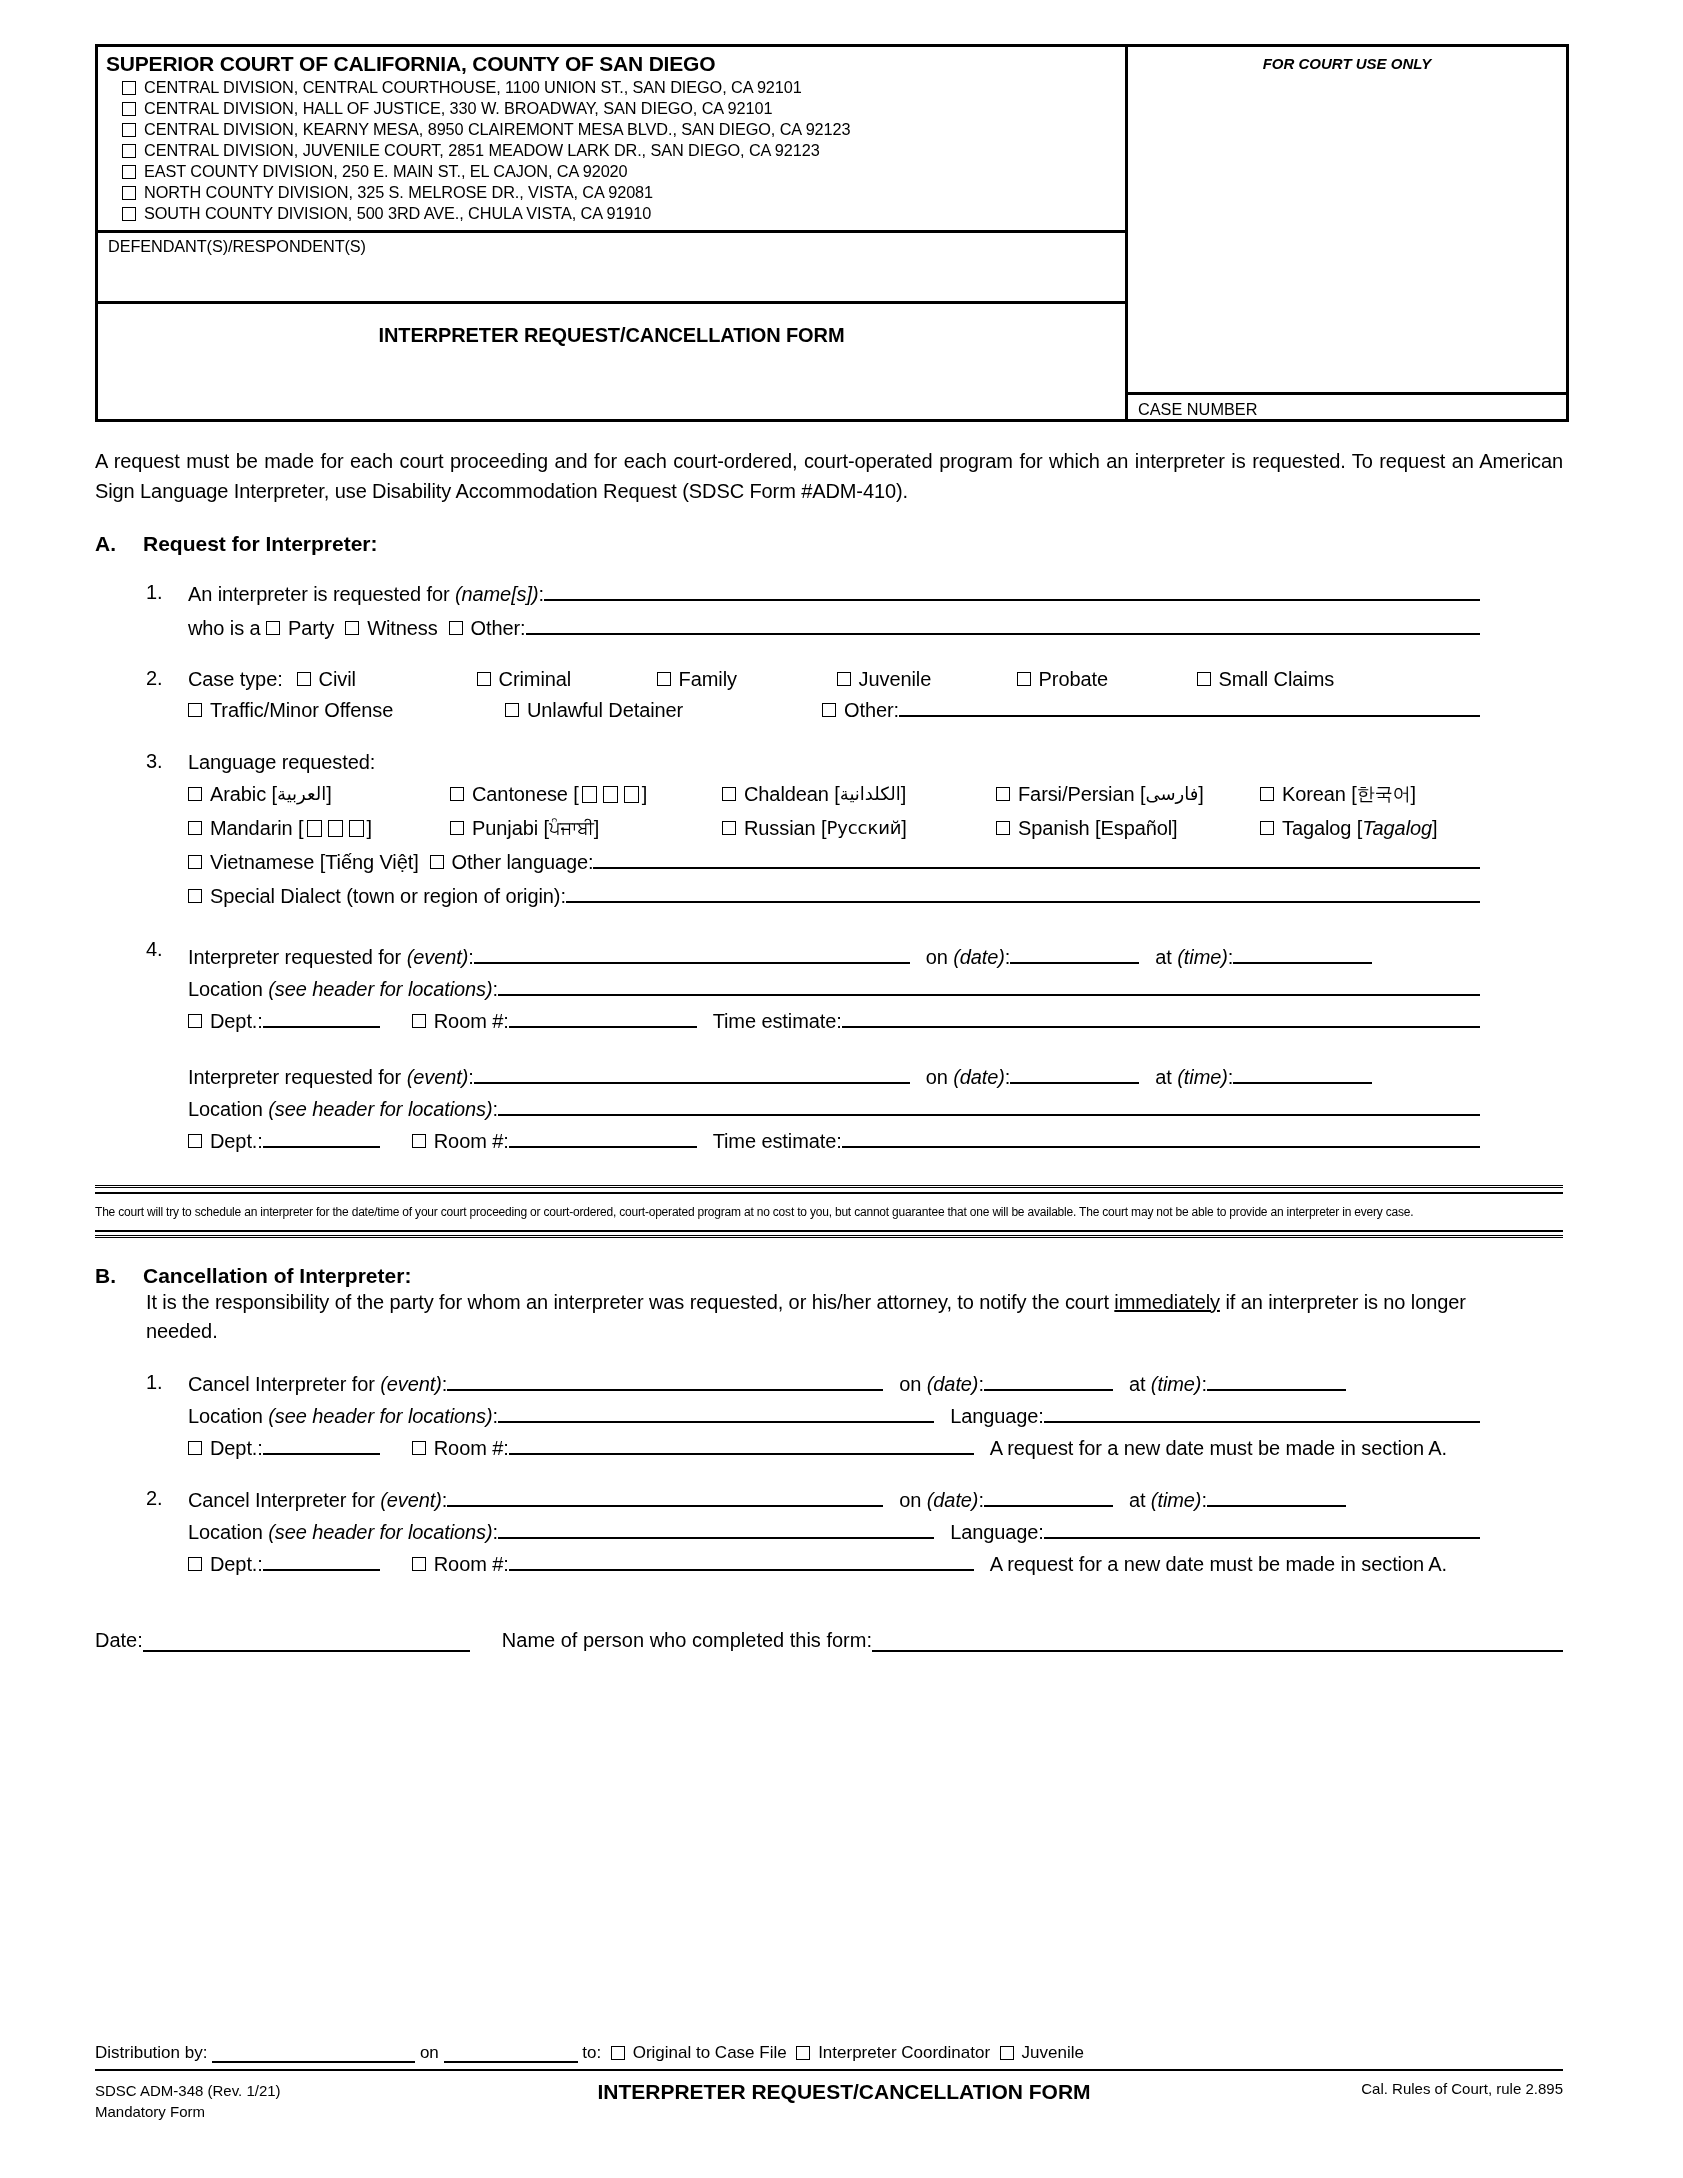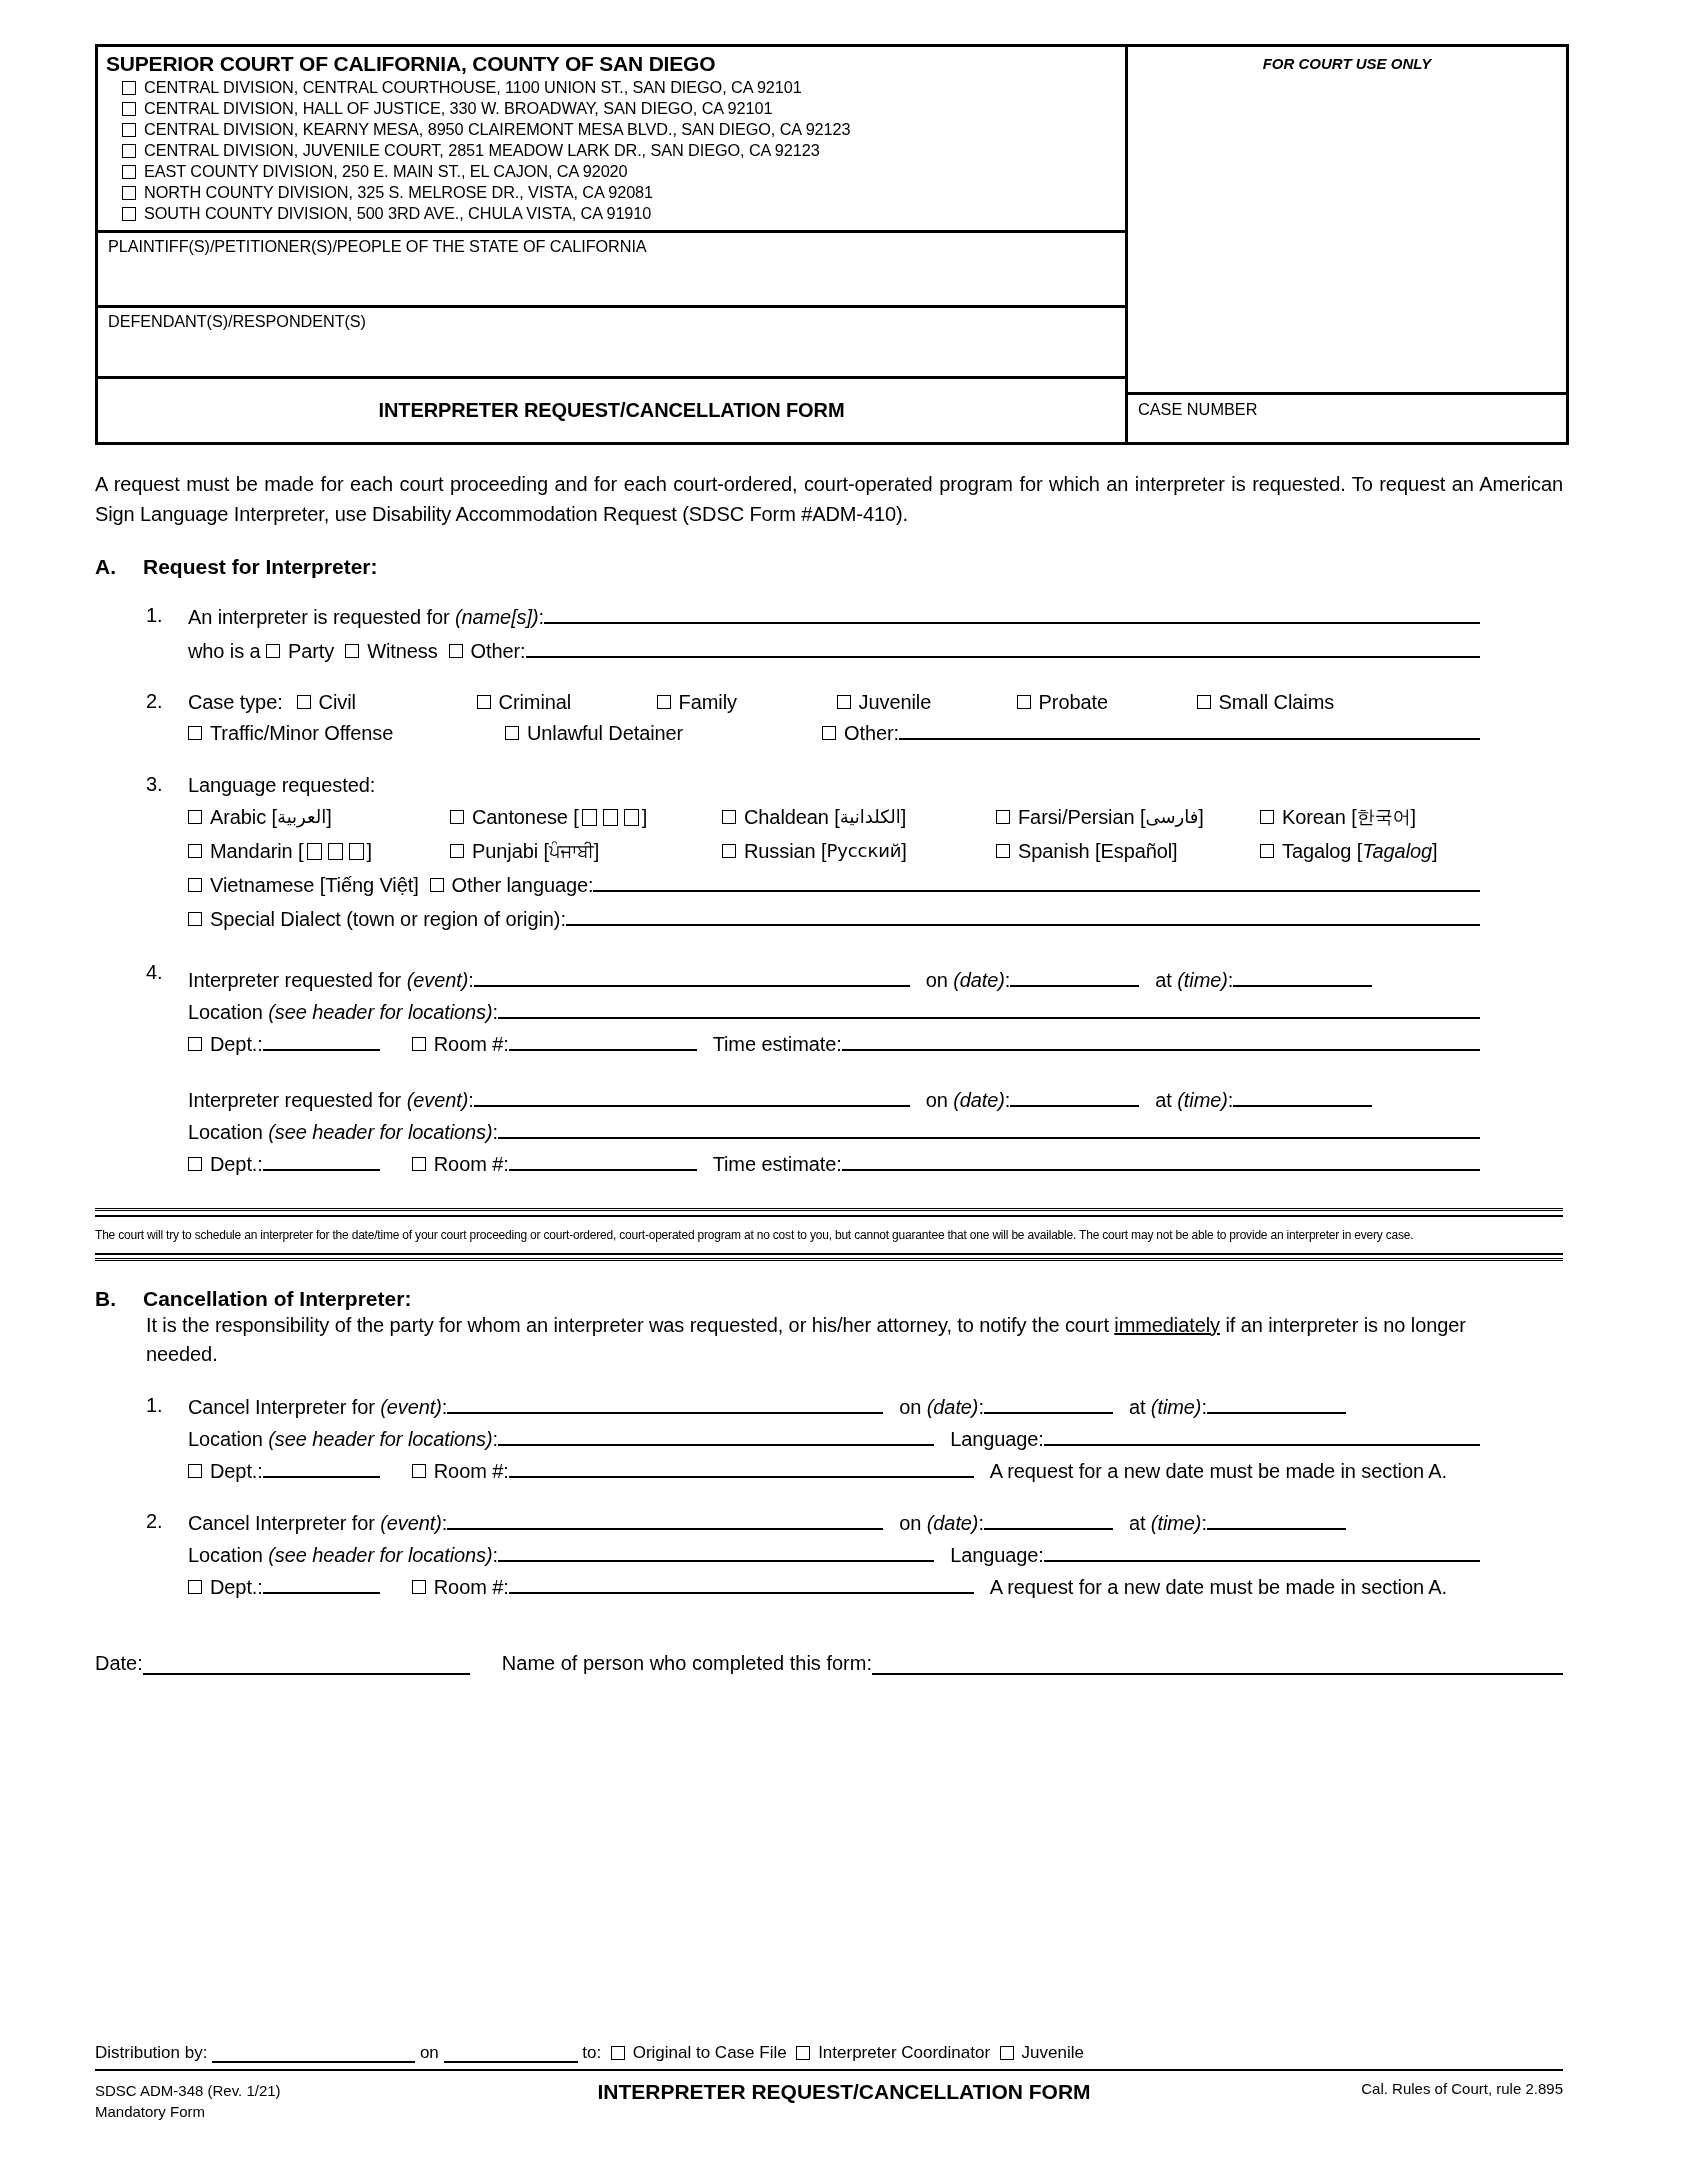--- a/index.html
+++ b/index.html
@@ -290,23 +290,20 @@
         <div class="court-row">
           <span class="cbx"></span>
           <span>NORTH COUNTY DIVISION, 325 S. MELROSE DR., VISTA, CA 92081</span>
         </div>
         <div class="court-row">
           <span class="cbx"></span>
           <span>SOUTH COUNTY DIVISION, 500 3RD AVE., CHULA VISTA, CA 91910</span>
         </div>
       </div>
 
-      <div class="caption-party">
-        <span>PLAINTIFF(S)/PETITIONER(S)/PEOPLE OF THE STATE OF CALIFORNIA</span>
-      </div>
       <div class="caption-party second">
         <span>DEFENDANT(S)/RESPONDENT(S)</span>
       </div>
       <div class="caption-formtitle">INTERPRETER REQUEST/CANCELLATION FORM</div>
     </div>
 
     <div class="caption-right">
       <div class="court-use">
         <span>FOR COURT USE ONLY</span>
       </div>

